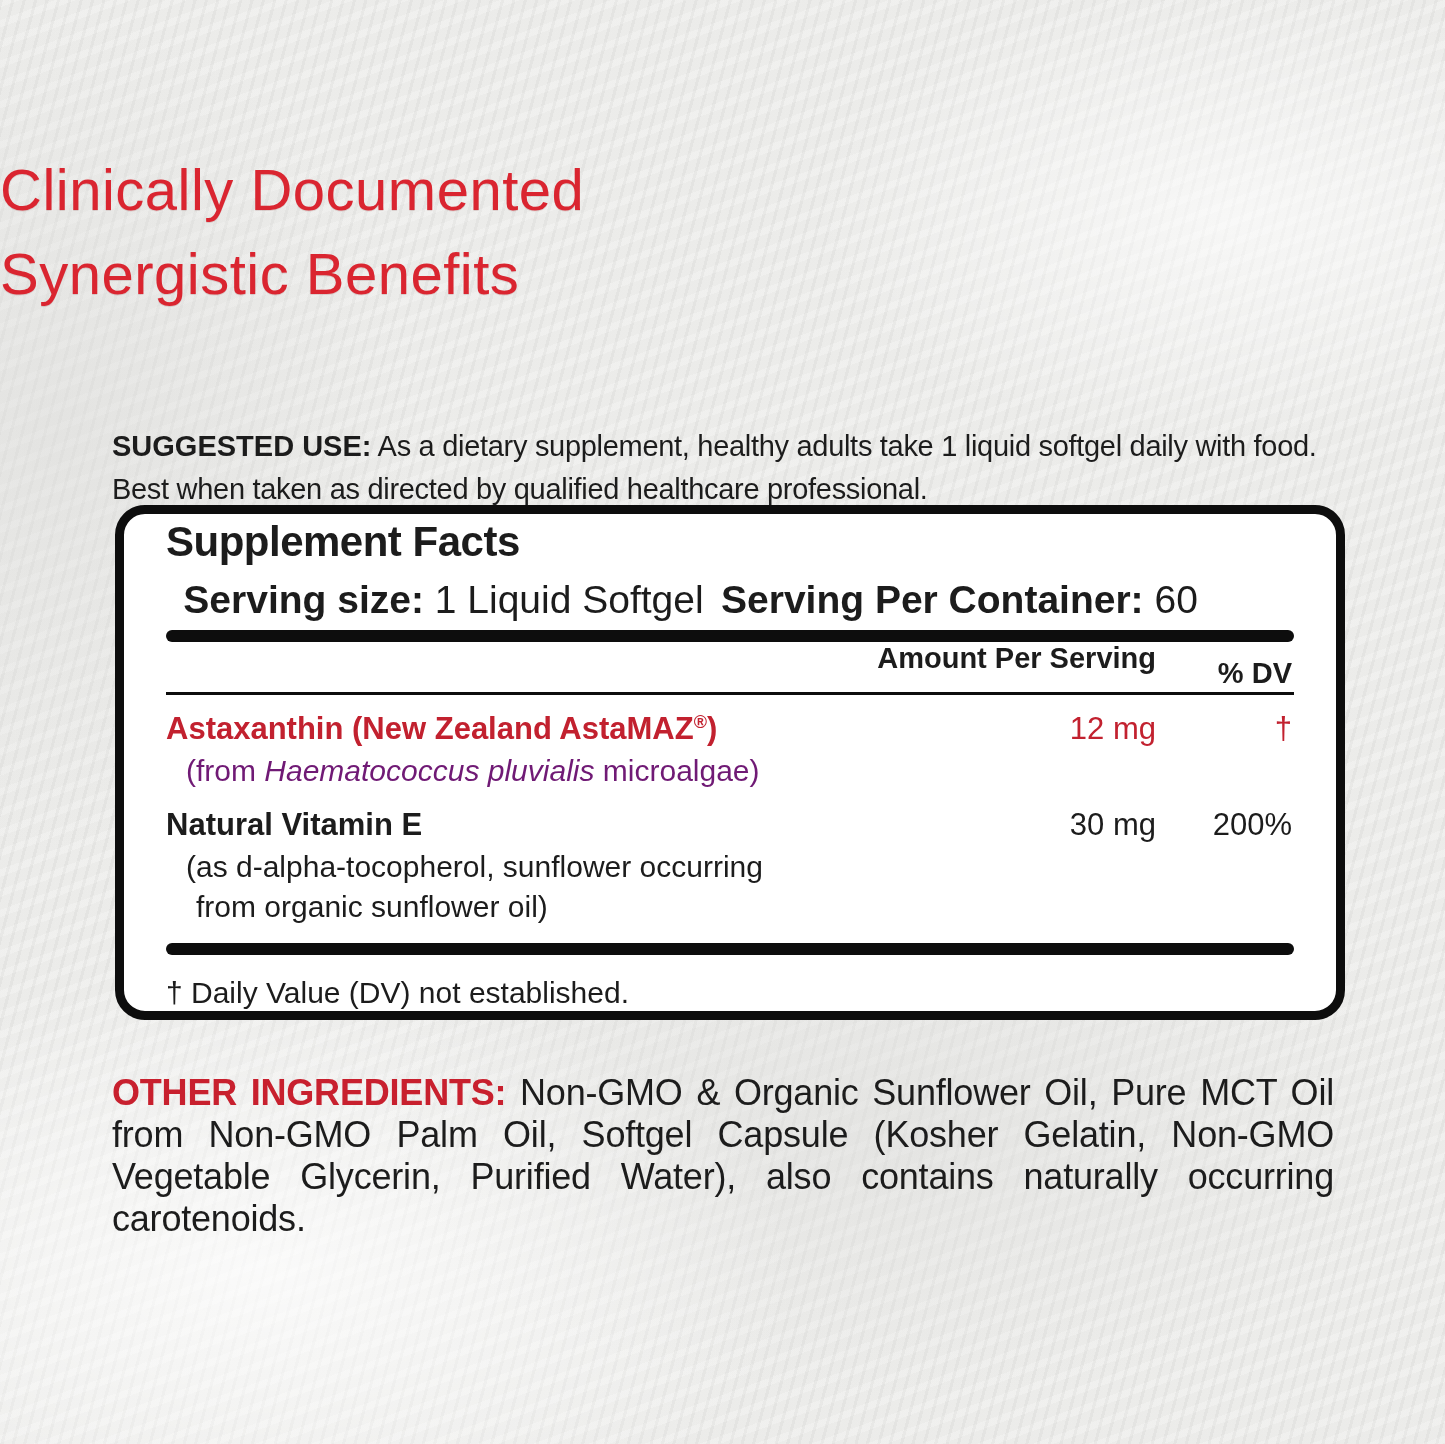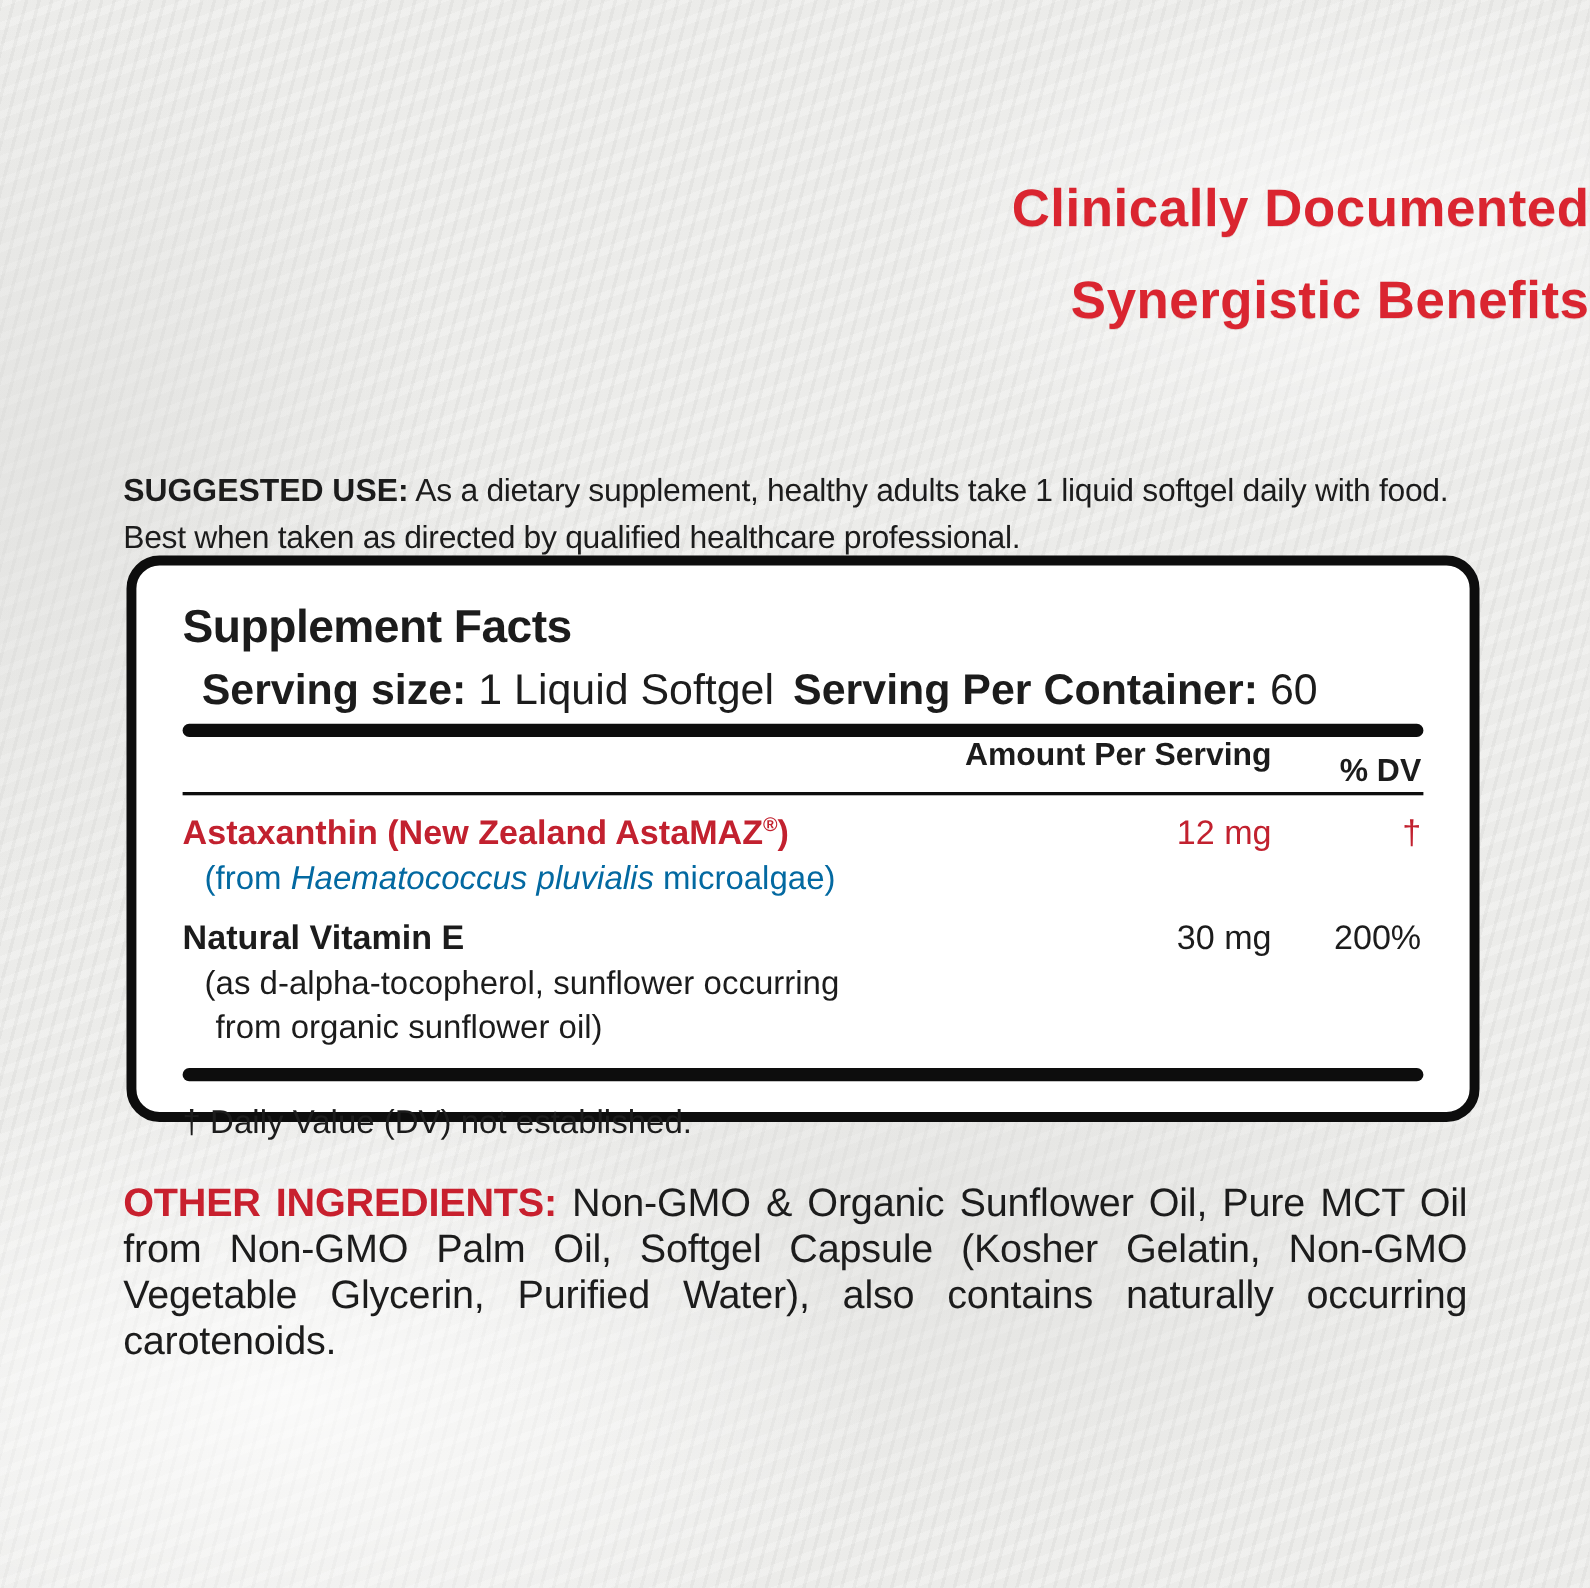--- a/index.html
+++ b/index.html
@@ -10,50 +10,50 @@
     background-image:
       radial-gradient(ellipse 900px 500px at 18% 88%, rgba(255,255,255,.75), rgba(255,255,255,0) 60%),
       radial-gradient(ellipse 800px 420px at 62% 78%, rgba(222,222,220,.55), rgba(222,222,220,0) 65%),
       radial-gradient(ellipse 700px 380px at 85% 15%, rgba(255,255,255,.6), rgba(255,255,255,0) 60%),
       radial-gradient(ellipse 600px 700px at 4% 30%, rgba(219,219,217,.5), rgba(219,219,217,0) 60%),
       repeating-linear-gradient(105deg, rgba(210,210,208,.22) 0 3px, rgba(245,245,243,.22) 3px 11px),
       repeating-linear-gradient(160deg, rgba(255,255,255,.18) 0 7px, rgba(224,224,222,.18) 7px 19px);
   }
   .title{
     position:absolute;top:148px;left:0;width:100%;
-    text-align:right;color:#da2530;font-weight:bold;
-    font-size:48px;line-height:84px;letter-spacing:.5px;
+    text-align:left;color:#da2530;font-weight:normal;
+    font-size:58px;line-height:84px;letter-spacing:.5px;
     text-shadow:0 1px 0 rgba(120,40,40,.15);
   }
   .suggested{
     position:absolute;top:396px;left:112px;width:1222px;
     font-size:29px;line-height:43px;letter-spacing:-.3px;
   }
   .suggested b{letter-spacing:0;}
   .facts-box{
     position:absolute;top:505px;left:115px;width:1230px;height:515px;
     box-sizing:border-box;background:#fff;border:9px solid #0d0d0d;border-radius:30px;
-    padding:32px 42px 0 42px;
+    padding:4px 42px 0 42px;
   }
   .facts-title{font-size:42px;font-weight:bold;letter-spacing:-.5px;line-height:48px;}
   .serving-row{display:flex;font-size:39px;line-height:40px;margin-top:14px;text-align:center;}
   .serving-left{width:555px;}
   .bar{height:12px;background:#0d0d0d;border-radius:6px;}
   .bar.top{margin-top:10px;}
   .thinline{height:3px;background:#0d0d0d;margin-top:8px;}
   .cols-header{position:relative;height:42px;font-size:29px;font-weight:bold;}
   .col-amount{position:absolute;right:138px;top:0;white-space:nowrap;}
   .col-dv{position:absolute;right:2px;top:15px;white-space:nowrap;}
   .nrow{position:relative;font-size:31px;line-height:40px;margin-top:14px;}
   .nrow .amt{position:absolute;right:138px;top:0;font-weight:normal;}
   .nrow .dv{position:absolute;right:2px;top:0;font-weight:normal;}
   .nrow .name{font-weight:bold;}
   .row-red, .row-red .amt, .row-red .dv{color:#c2212f;}
   .subline{font-size:30px;line-height:40px;font-weight:normal;padding-left:20px;margin-top:2px;}
-  .subline.red{color:#0369a1;}
+  .subline.red{color:#701a75;}
   .subline .lat{font-style:italic;}
   .subline2{padding-left:30px;margin-top:0;}
   sup.reg{font-size:58%;vertical-align:super;line-height:0;}
   .footnote{font-size:30px;line-height:40px;margin-top:18px;}
   .bar.bottom{margin-top:16px;}
   .other{
     position:absolute;top:1036px;left:112px;width:1222px;
     font-size:36px;line-height:42px;text-align:justify;letter-spacing:-.2px;
   }
   .other b{color:#c8202e;}

